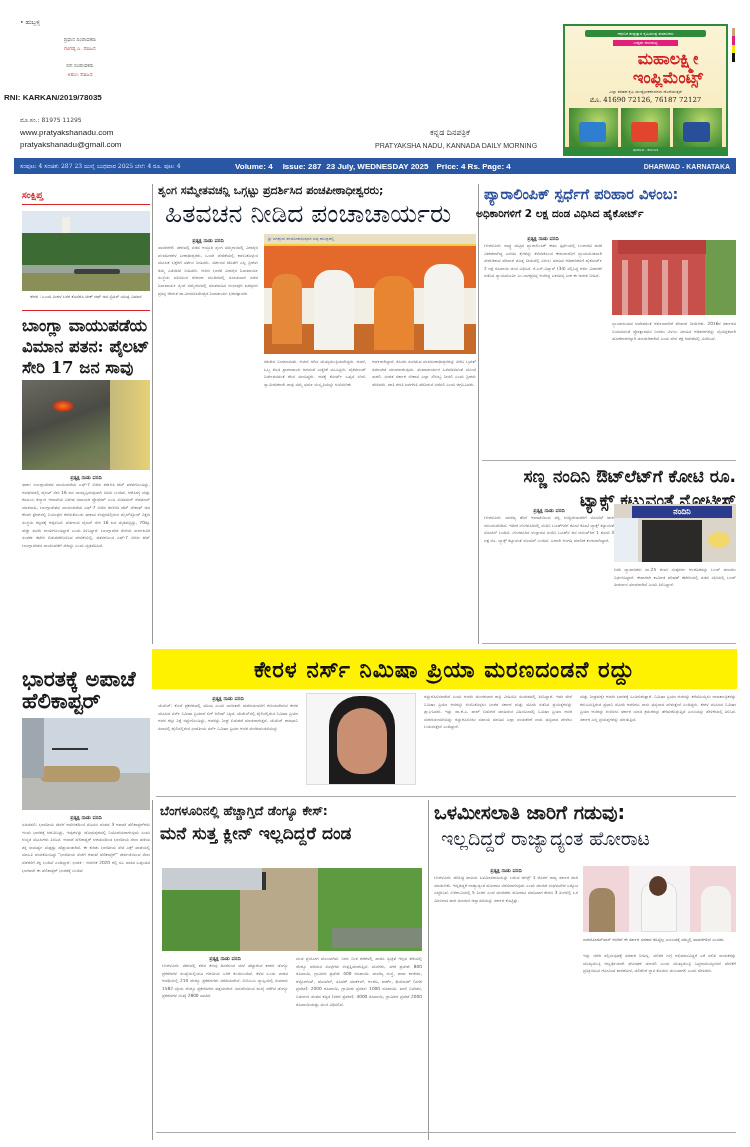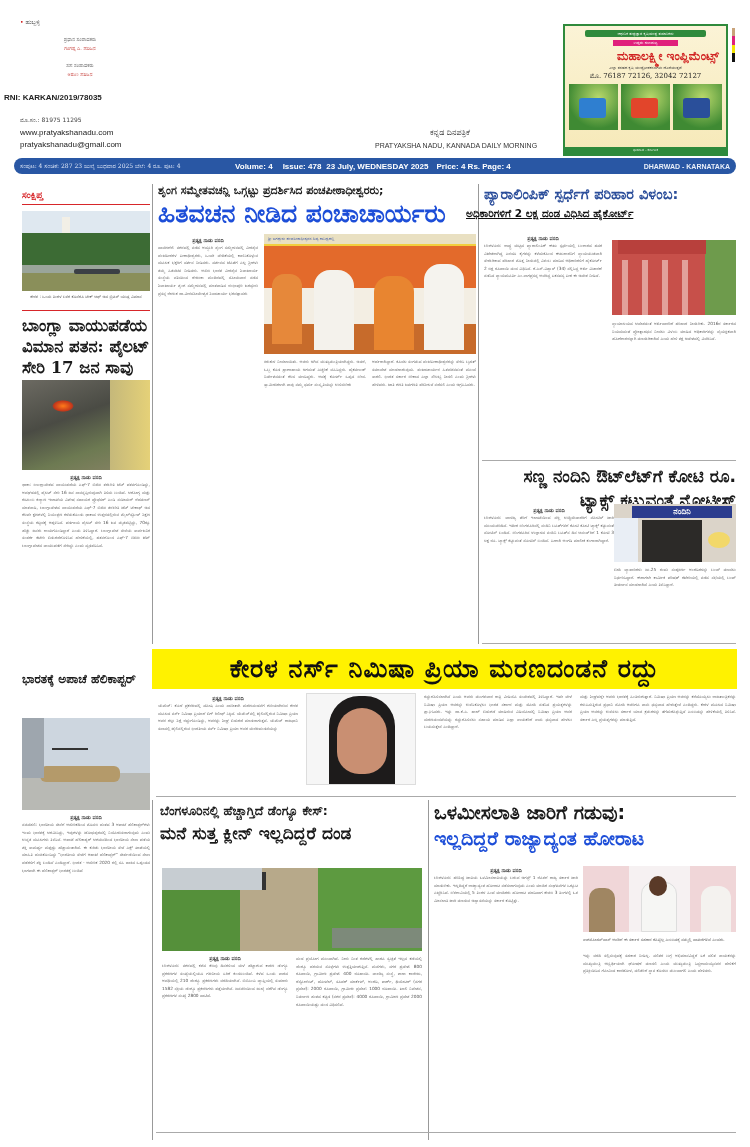--- a/index.html
+++ b/index.html
@@ -16,57 +16,57 @@
   .phone { position: absolute; left: 20px; top: 116px; font-size: 6px; color: #444; }
   .web { position: absolute; left: 20px; top: 128px; font-size: 8px; font-family: "Liberation Sans", sans-serif; color: #222; }
   .mail { position: absolute; left: 20px; top: 140px; font-size: 8px; font-family: "Liberation Sans", sans-serif; color: #222; }
   .logo { position: absolute; left: 132px; top: 34px; font-size: 70px; font-weight: bold; color: #e0262a; letter-spacing: 4px; font-family: "DejaVu Sans", sans-serif; line-height: 1; }
   .kan-daily { position: absolute; left: 430px; top: 128px; font-size: 8px; color: #333; }
   .eng-daily { position: absolute; left: 375px; top: 142px; font-size: 7px; color: #333; font-family: "Liberation Sans", sans-serif; }
 
   .ad { position: absolute; left: 563px; top: 24px; width: 165px; height: 132px; background: linear-gradient(#fbf3d6, #f6e9b8); border: 2px solid #2f8a3c; }
   .ad-top { background: #2f8a3c; color: #fff; font-size: 4px; text-align: center; margin: 4px 20px 0; height: 7px; line-height: 7px; border-radius: 2px; }
   .ad-ribbon { background: #e0207c; color: #fff; font-size: 4px; text-align: center; margin: 3px 48px 0; height: 6px; line-height: 6px; }
-  .ad-title { color: #d02020; font-size: 12px; font-weight: bold; text-align: center; margin-top: 3px; padding-left: 45px; }
+  .ad-title { color: #d02020; font-size: 16px; font-weight: bold; text-align: center; margin-top: 3px; padding-left: 45px; }
   .ad-sub { font-size: 4px; color: #333; text-align: center; margin-top: 2px; }
   .ad-phone { font-size: 7px; color: #222; text-align: center; margin-top: 2px; font-family: "DejaVu Serif", serif; }
   .ad-pics { display: flex; gap: 3px; margin: 4px 4px 0; }
   .ad-pic { flex: 1; height: 46px; background: radial-gradient(circle at 60% 30%, #b9d86b, #3f8a33 70%); position: relative; }
   .ad-pic .mach { position: absolute; left: 20%; top: 30%; width: 55%; height: 45%; border-radius: 3px; }
   .ad-foot { position: absolute; left: 0; right: 0; bottom: 0; height: 7px; background: #2f8a3c; color: #fff; font-size: 3.5px; text-align: center; line-height: 7px; }
   .color-bar { position: absolute; left: 732px; top: 28px; width: 3px; height: 34px; background: linear-gradient(#c9a37a 0 25%, #e0207c 25% 50%, #f4e400 50% 75%, #111 75% 100%); }
 
   
-  .strip { position: absolute; left: 14px; top: 158px; width: 722px; height: 16px; background: #2957a4; color: #fff; display: flex; align-items: center; font-size: 6px; padding: 0 6px; border-radius: 8px; }
+  .strip { position: absolute; left: 14px; top: 158px; width: 722px; height: 16px; background: #2957a4; color: #fff; display: flex; align-items: center; font-size: 6px; padding: 0 6px; }
   .strip .kn { color: #dfe7f7; font-family: "DejaVu Serif", serif; width: 205px; }
   .strip .vol { font-weight: bold; font-size: 8px; margin-left: 10px; font-family: "Liberation Sans", sans-serif; }
   .strip .iss { font-weight: bold; font-size: 8px; margin-left: 10px; font-family: "Liberation Sans", sans-serif; }
   .strip .date { font-size: 8px; margin-left: 5px; font-family: "Liberation Sans", sans-serif; font-weight: bold; }
   .strip .price { font-size: 8px; margin-left: 8px; font-family: "Liberation Sans", sans-serif; font-weight: bold; }
   .strip .place { margin-left: auto; font-size: 7px; font-family: "Liberation Sans", sans-serif; font-weight: bold; color: #e8eef9; }
 
   
   .abs { position: absolute; }
   .vline { position: absolute; width: 1px; background: #999; }
   .hline { position: absolute; height: 1px; background: #aaa; }
   .txt { font-size: 4.3px; line-height: 7.6px; color: #555; text-align: justify; font-family: "DejaVu Sans", sans-serif; overflow: hidden; }
   .byline { font-size: 5px; font-weight: bold; text-align: center; color: #333; }
   .photo { position: absolute; overflow: hidden; }
   .caption { font-size: 4.3px; line-height: 7px; color: #444; }
 
   .h-black { font-weight: bold; color: #1a1a1a; font-family: "DejaVu Serif", serif; }
-  .h-red { font-weight: bold; color: #1d4ed8; }
+  .h-red { font-weight: normal; color: #0f172a; margin-left: 7px; }
 
   
   .sank { position: absolute; left: 22px; top: 190px; font-size: 9px; color: #d7262a; font-weight: bold; }
   .sank-line { position: absolute; left: 22px; top: 204px; width: 128px; height: 1px; background: #d7262a; }
 
   
   .banner { position: absolute; left: 152px; top: 649px; width: 585px; height: 40px; background: #fff200; display: flex; align-items: center; justify-content: center; }
-  .banner span { font-size: 25px; font-weight: bold; color: #111; letter-spacing: 1px; }
+  .banner span { font-size: 22px; font-weight: bold; color: #111; letter-spacing: 1px; }
 </style>
 </head>
 <body>
 
 <div class="masthead">
   <div class="mast-left">
     <div><span class="bullet">•</span> <span>ಹುಬ್ಬಳ್ಳಿ</span></div>
     <div class="small-k">ಪ್ರಧಾನ ಸಂಪಾದಕರು</div>
     <div class="small-red">ಗಂಗಪ್ಪ ಎ. ಹರಿಜನ</div>
     <div class="small-k">ಸಹ ಸಂಪಾದಕರು</div>
@@ -78,41 +78,41 @@
   <div class="mail">pratyakshanadu@gmail.com</div>
 
   <div class="kan-daily">ಕನ್ನಡ ದಿನಪತ್ರಿಕೆ</div>
   <div class="eng-daily">PRATYAKSHA NADU, KANNADA DAILY MORNING</div>
 
   <div class="ad">
     <div class="ad-top">ಆಧುನಿಕ ತಂತ್ರಜ್ಞಾನ ಕೃಷಿಯಂತ್ರ ತಯಾರಿಕರು</div>
     <div class="ad-ribbon">ಉತ್ತಮ ಗುಣಮಟ್ಟ</div>
     <div class="ad-title">ಮಹಾಲಕ್ಷ್ಮೀ ಇಂಪ್ಲಿಮೆಂಟ್ಸ್</div>
     <div class="ad-sub">ಎಲ್ಲಾ ತರಹದ ಕೃಷಿ ಯಂತ್ರೋಪಕರಣಗಳು ದೊರೆಯುತ್ತವೆ</div>
-    <div class="ad-phone">ಮೊ. 76187 72126, 32042 72127</div>
+    <div class="ad-phone">ಮೊ. 41690 72126, 76187 72127</div>
     <div class="ad-pics">
       <div class="ad-pic">
           <div class="mach" style="background:#2f7fd0;"></div>
         </div>
       <div class="ad-pic">
           <div class="mach" style="background:#e2452b;"></div>
         </div>
       <div class="ad-pic">
           <div class="mach" style="background:#2a4f9a;"></div>
         </div>
     </div>
     <div class="ad-foot">ಧಾರವಾಡ - ಕರ್ನಾಟಕ</div>
   </div>
   <div class="color-bar"></div>
 </div>
 
 <div class="strip">
   <span class="kn">ಸಂಪುಟ: 4  ಸಂಚಿಕೆ: 287  23 ಜುಲೈ ಬುಧವಾರ 2025  ಬೆಲೆ: 4 ರೂ.  ಪುಟ: 4</span>
   <span class="vol">Volume: 4</span>
-  <span class="iss">Issue: 478</span>
+  <span class="iss">Issue: 287</span>
   <span class="date">23 July, WEDNESDAY 2025</span>
   <span class="price">Price: 4 Rs. Page: 4</span>
   <span class="place">DHARWAD - KARNATAKA</span>
 </div>
 
 <div class="vline" style="left:152px; top:184px; height:460px;"></div>
 <div class="vline" style="left:478px; top:184px; height:460px;"></div>
 <div class="vline" style="left:152px; top:800px; height:340px;"></div>
 <div class="vline" style="left:428px; top:800px; height:340px;"></div>
 <div class="hline" style="left:156px; top:796px; width:580px;"></div>
@@ -132,21 +132,21 @@
 
 <div class="abs h-black" style="left:22px; top:315px; width:128px; font-size:16.5px; line-height:21px;">ಬಾಂಗ್ಲಾ ವಾಯುಪಡೆಯ ವಿಮಾನ ಪತನ: ಪೈಲಟ್ ಸೇರಿ 17 ಜನ ಸಾವು</div>
 
 <div class="photo" style="left:22px; top:380px; width:128px; height:90px; background: linear-gradient(160deg, #6c6a62, #4a4b44 40%, #6d7a52 70%, #8b8468);">
   <div style="position:absolute; left:30px; top:20px; width:22px; height:12px; background:radial-gradient(#ff7a1a,#c3361a 60%,transparent 70%);"></div>
   <div style="position:absolute; left:88px; top:0; width:40px; height:90px; background:linear-gradient(90deg,#c5b87a,#e5d178);"></div>
 </div>
 <div class="byline abs" style="left:22px; top:474px; width:128px;">ಪ್ರತ್ಯಕ್ಷ ನಾಡು ವರದಿ</div>
 <div class="txt abs" style="left:22px; top:481px; width:128px; height:180px;">ಢಾಕಾ: ಬಾಂಗ್ಲಾದೇಶದ ವಾಯುಪಡೆಯ ಎಫ್-7 ಬಿಜಿಐ ತರಬೇತಿ ಜೆಟ್ ಪತನಗೊಂಡಿದ್ದು, ಅವಘಡದಲ್ಲಿ ಪೈಲಟ್ ಸೇರಿ 16 ಜನ ಸಾವನ್ನಪ್ಪಿರುವುದಾಗಿ ತಿಳಿದು ಬಂದಿದೆ. ಆರೋಗ್ಯ ಮತ್ತು ಕುಟುಂಬ ಕಲ್ಯಾಣ ಇಲಾಖೆಯ ವಿಶೇಷ ಸಹಾಯಕ ಪ್ರೊಫೆಸರ್ ಎಂಡಿ ಸಯೀದುರ್ ರೆಹಮಾನ್ ಮಾತನಾಡಿ, ಬಾಂಗ್ಲಾದೇಶದ ವಾಯುಪಡೆಯ ಎಫ್-7 ಬಿಜಿಐ ತರಬೇತಿ ಜೆಟ್ ಟೇಕಾಫ್ ಆದ ಕೆಲವೇ ಕ್ಷಣಗಳಲ್ಲಿ ನಿಯಂತ್ರಣ ಕಳೆದುಕೊಂಡು ಢಾಕಾದ ಉತ್ತರದಲ್ಲಿರುವ ಮೈಲ್‌ಸ್ಟೋನ್ ಶಿಕ್ಷಣ ಸಂಸ್ಥೆಯ ಕಟ್ಟಡಕ್ಕೆ ಅಪ್ಪಳಿಸಿದೆ. ಪಡಗಾಯ ಪೈಲಟ್ ಸೇರಿ 16 ಜನ ಮೃತಪಟ್ಟಿದ್ದು, 70ಕ್ಕೂ ಹೆಚ್ಚು ಜನರು ಗಾಯಗೊಂಡಿದ್ದಾರೆ ಎಂದು ತಿಳಿಸಿದ್ದಾರೆ. ಬಾಂಗ್ಲಾದೇಶ ಸೇನೆಯ ಸಾರ್ವಜನಿಕ ಸಂಪರ್ಕ ಕಚೇರಿ ಬಿಡುಗಡೆಗೊಳಿಸಿದ ಹೇಳಿಕೆಯಲ್ಲಿ, ಪತನಗೊಂಡ ಎಫ್-7 ಬಿಜಿಐ ಜೆಟ್ ಬಾಂಗ್ಲಾದೇಶದ ವಾಯುಪಡೆಗೆ ಸೇರಿದ್ದು ಎಂದು ದೃಢಪಡಿಸಿದೆ.</div>
 
-<div class="abs h-black" style="left:22px; top:668px; width:128px; font-size:12px; line-height:22px;">ಭಾರತಕ್ಕೆ ಅಪಾಚೆ ಹೆಲಿಕಾಪ್ಟರ್</div>
+<div class="abs h-black" style="left:22px; top:668px; width:128px; font-size:21px; line-height:22px;">ಭಾರತಕ್ಕೆ ಅಪಾಚೆ ಹೆಲಿಕಾಪ್ಟರ್</div>
 <div class="photo" style="left:22px; top:718px; width:128px; height:92px; background: linear-gradient(#cdd6df 0 60%, #b8b9b4 60% 100%);">
   <div style="position:absolute; left:18px; top:48px; width:80px; height:16px; background:#b49a6a; border-radius:6px;"></div>
   <div style="position:absolute; left:30px; top:30px; width:36px; height:2px; background:#333;"></div>
   <div style="position:absolute; left:0; top:0; width:22px; height:60px; background:#9ea6ae;"></div>
 </div>
 <div class="byline abs" style="left:22px; top:814px; width:128px;">ಪ್ರತ್ಯಕ್ಷ ನಾಡು ವರದಿ</div>
 <div class="txt abs" style="left:22px; top:821px; width:128px; height:305px;">ನವದೆಹಲಿ: ಭಾರತೀಯ ಸೇನೆಗೆ ಅಮೆರಿಕದಿಂದ ಮೊದಲ ಹಂತದ 3 ಅಪಾಚೆ ಹೆಲಿಕಾಪ್ಟರ್‌ಗಳು ಇಂದು ಭಾರತಕ್ಕೆ ಆಗಮಿಸಿದ್ದು, ಇವುಗಳನ್ನು ಜೋಧಪುರದಲ್ಲಿ ನಿಯೋಜಿಸಲಾಗುವುದು ಎಂದು ಉನ್ನತ ಮೂಲಗಳು ತಿಳಿಸಿವೆ. ಅಪಾಚೆ ಹೆಲಿಕಾಪ್ಟರ್ ಆಗಮನದಿಂದ ಭಾರತೀಯ ಸೇನಾ ಪಡೆಯ ಶಕ್ತಿ ಸಾಮರ್ಥ್ಯ ಮತ್ತಷ್ಟು ಹೆಚ್ಚಾದಂತಾಗಿದೆ. ಈ ಕುರಿತು ಭಾರತೀಯ ಸೇನೆ ಎಕ್ಸ್ ಖಾತೆಯಲ್ಲಿ ಮಾಹಿತಿ ಹಂಚಿಕೊಂಡಿದ್ದು "ಭಾರತೀಯ ಸೇನೆಗೆ ಅಪಾಚೆ ಹೆಲಿಕಾಪ್ಟರ್" ಸೇರ್ಪಡೆಯಿಂದ ಸೇನಾ ಪಡೆಗಳಿಗೆ ಶಕ್ತಿ ಬಂದಿದೆ ಎಂದಿದ್ದಾರೆ. ಭಾರತ - ಅಮೆರಿಕ 2020 ರಲ್ಲಿ ಸಹಿ ಹಾಕಿದ ಒಪ್ಪಂದದ ಭಾಗವಾಗಿ ಈ ಹೆಲಿಕಾಪ್ಟರ್ ಭಾರತಕ್ಕೆ ಬಂದಿದೆ</div>
 
 <div class="abs h-black" style="left:158px; top:184px; width:318px; font-size:11px; line-height:14px; font-family:'DejaVu Sans',sans-serif;">ಶೃಂಗ ಸಮ್ಮೇತವಚನ್ಲಿ ಒಗ್ಗಟ್ಟು ಪ್ರದರ್ಶಿಸಿದ ಪಂಚಪೀಠಾಧೀಶ್ವರರು;</div>
 <div class="abs h-red" style="left:158px; top:199px; width:318px; font-size:25px; line-height:30px; font-family:'DejaVu Serif',serif;">ಹಿತವಚನ ನೀಡಿದ ಪಂಚಾಚಾರ್ಯರು</div>
@@ -156,21 +156,21 @@
   <div style="position:absolute; left:0; top:0; width:212px; height:10px; background:#e9e0c2; font-size:4px; color:#3c57a8; line-height:10px; padding-left:4px;">ಶ್ರೀ ಜಗದ್ಗುರು ಪಂಚಪೀಠಾಧೀಶ್ವರರ ದಿವ್ಯ ಸಾನಿಧ್ಯದಲ್ಲಿ</div>
   <div style="position:absolute; left:8px; top:40px; width:30px; height:70px; background:#e6883a; border-radius:12px 12px 0 0;"></div>
   <div style="position:absolute; left:50px; top:36px; width:40px; height:80px; background:#f4f2ec; border-radius:16px 16px 0 0;"></div>
   <div style="position:absolute; left:110px; top:42px; width:40px; height:74px; background:#e88530; border-radius:16px 16px 0 0;"></div>
   <div style="position:absolute; left:160px; top:30px; width:40px; height:86px; background:#f5f3ee; border-radius:16px 16px 0 0;"></div>
 </div>
 <div class="txt abs" style="left:264px; top:358px; width:102px; height:240px;">ಕಿರುಕುಳ ನೀಡಲಾಯಿತು. ಅವರು ಆಗಿನ ಮುಖ್ಯಮಂತ್ರಿಯಾಗಿದ್ದರು. ಆದರೆ, ಒಬ್ಬ ಕೊಡ ಪ್ರಾಣಾಪಾಯ ಆಗದಂತೆ ಎಚ್ಚರಿಕೆ ವಹಿಸಿದ್ದರು. ಹೈಕಮಾಂಡ್ ನಿರ್ದೇಶನದಂತೆ ಕೆಲಸ ಮಾಡಿದ್ದರು. ಅದಕ್ಕೆ ಕೋರ್ಟ್ ಒಪ್ಪದ ಬೇಡ. ಸ್ವಾಮೀಜಿಗಳಾಗಿ ನಾವು ನಮ್ಮ ಧರ್ಮ ಸಂಸ್ಕೃತಿಯನ್ನು ಉಳಿಸಬೇಕು</div>
 <div class="txt abs" style="left:372px; top:358px; width:104px; height:240px;">ಅರ್ಹರಾಗಿದ್ದಾರೆ. ಕೂಡಲ ಸಂಗಮದ ಪಂಚಪೀಠಾಧೀಶ್ವರರನ್ನು ಸೇರಿಸಿ ಬೃಹತ್ ಸಮಾವೇಶ ಮಾಡಲಾಗುವುದು. ಪಂಚಾಚಾರ್ಯರ ಹಿತವಚನದಂತೆ ಮುಂದೆ ಸಾಗಲಿ. ಭಾರತ ಸರ್ಕಾರ ಬೇಕಾದ ಎಲ್ಲಾ ಸೌಲಭ್ಯ ನೀಡಲಿ ಎಂದು ಶ್ರೀಗಳು ಹೇಳಿದರು. ಜಾತಿ ಗಣತಿ ಜನಗಣತಿ ಪರಿಶೀಲನೆ ನಡೆಸಲಿ ಎಂದು ಆಗ್ರಹಿಸಿದರು.</div>
 
 <div class="abs" style="left:484px; top:185px; width:252px; font-size:14.5px; line-height:18px; color:#2a4d9a; font-weight:bold;">ಪ್ಯಾರಾಲಿಂಪಿಕ್ ಸ್ಪರ್ಧೆಗೆ ಪರಿಹಾರ ವಿಳಂಬ:</div>
-<div class="abs" style="left:466px; top:206px; width:252px; font-size:10.5px; line-height:14px; color:#111; font-weight:bold;text-decoration:underline;">ಅಧಿಕಾರಿಗಳಿಗೆ 2 ಲಕ್ಷ ದಂಡ ವಿಧಿಸಿದ ಹೈಕೋರ್ಟ್</div>
+<div class="abs" style="left:476px; top:206px; width:252px; font-size:10.5px; line-height:14px; color:#111; font-weight:bold;">ಅಧಿಕಾರಿಗಳಿಗೆ 2 ಲಕ್ಷ ದಂಡ ವಿಧಿಸಿದ ಹೈಕೋರ್ಟ್</div>
 <div class="byline abs" style="left:484px; top:235px; width:118px;">ಪ್ರತ್ಯಕ್ಷ ನಾಡು ವರದಿ</div>
 <div class="txt abs" style="left:484px; top:242px; width:118px; height:214px;">ಬೆಂಗಳೂರು: ರಾಷ್ಟ್ರ ಮಟ್ಟದ ಪ್ಯಾರಾಲಿಂಪಿಕ್ ಈಜು ಸ್ಪರ್ಧೆಯಲ್ಲಿ ಬಂಗಾರದ ಪದಕ ವಿಜೇತರಾಗಿದ್ದ ಎರಡೂ ಕೈಗಳನ್ನು ಕಳೆದುಕೊಂಡ ಈಜುಗಾರನಿಗೆ ನ್ಯಾಯಯುತವಾಗಿ ಸೇರಬೇಕಾದ ಪರಿಹಾರ ಮೊತ್ತ ನೀಡುವಲ್ಲಿ ವಿಳಂಬ ಮಾಡಿದ ಅಧಿಕಾರಿಗಳಿಗೆ ಹೈಕೋರ್ಟ್ 2 ಲಕ್ಷ ರೂಪಾಯಿ ದಂಡ ವಿಧಿಸಿದೆ. ಕೆ.ಎಸ್.ವಿಶ್ವಾಸ್ (34) ಸಲ್ಲಿಸಿದ್ದ ಅರ್ಜಿ ವಿಚಾರಣೆ ನಡೆಸಿದ ನ್ಯಾಯಮೂರ್ತಿ ಎಂ.ನಾಗಪ್ರಸನ್ನ ಅವರಿದ್ದ ಏಕಸದಸ್ಯ ಪೀಠ ಈ ಆದೇಶ ನೀಡಿದೆ.</div>
 <div class="photo" style="left:612px; top:240px; width:124px; height:75px; background: linear-gradient(90deg, #c7504a 0 75%, #6e9b4c 75% 100%);">
   <div style="position:absolute; left:6px; top:0; width:88px; height:14px; background:#b8403c;"></div>
   <div style="position:absolute; left:10px; top:20px; width:6px; height:55px; background:#e2a09a;"></div>
   <div style="position:absolute; left:30px; top:20px; width:6px; height:55px; background:#e2a09a;"></div>
   <div style="position:absolute; left:50px; top:20px; width:6px; height:55px; background:#e2a09a;"></div>
   <div style="position:absolute; left:70px; top:20px; width:6px; height:55px; background:#e2a09a;"></div>
 </div>
 <div class="txt abs" style="left:612px; top:320px; width:124px; height:136px;">ನ್ಯಾಯಾಲಯದ ಆದೇಶದಂತೆ ಅರ್ಜಿದಾರರಿಗೆ ಪರಿಹಾರ ನೀಡಬೇಕು. 2016ರ ಸರ್ಕಾರದ ನಿಯಮದಂತೆ ಪ್ರೋತ್ಸಾಹಧನ ನೀಡಲು ವಿಳಂಬ ಮಾಡಿದ ಅಧಿಕಾರಿಗಳನ್ನು ವೈಯಕ್ತಿಕವಾಗಿ ಹೊಣೆಗಾರರನ್ನಾಗಿ ಮಾಡಬೇಕಾಗಿದೆ ಎಂದು ಹೇಳಿ ತಕ್ಷ ಆದೇಶದಲ್ಲಿ ವಿವರಿಸಿದೆ.</div>

